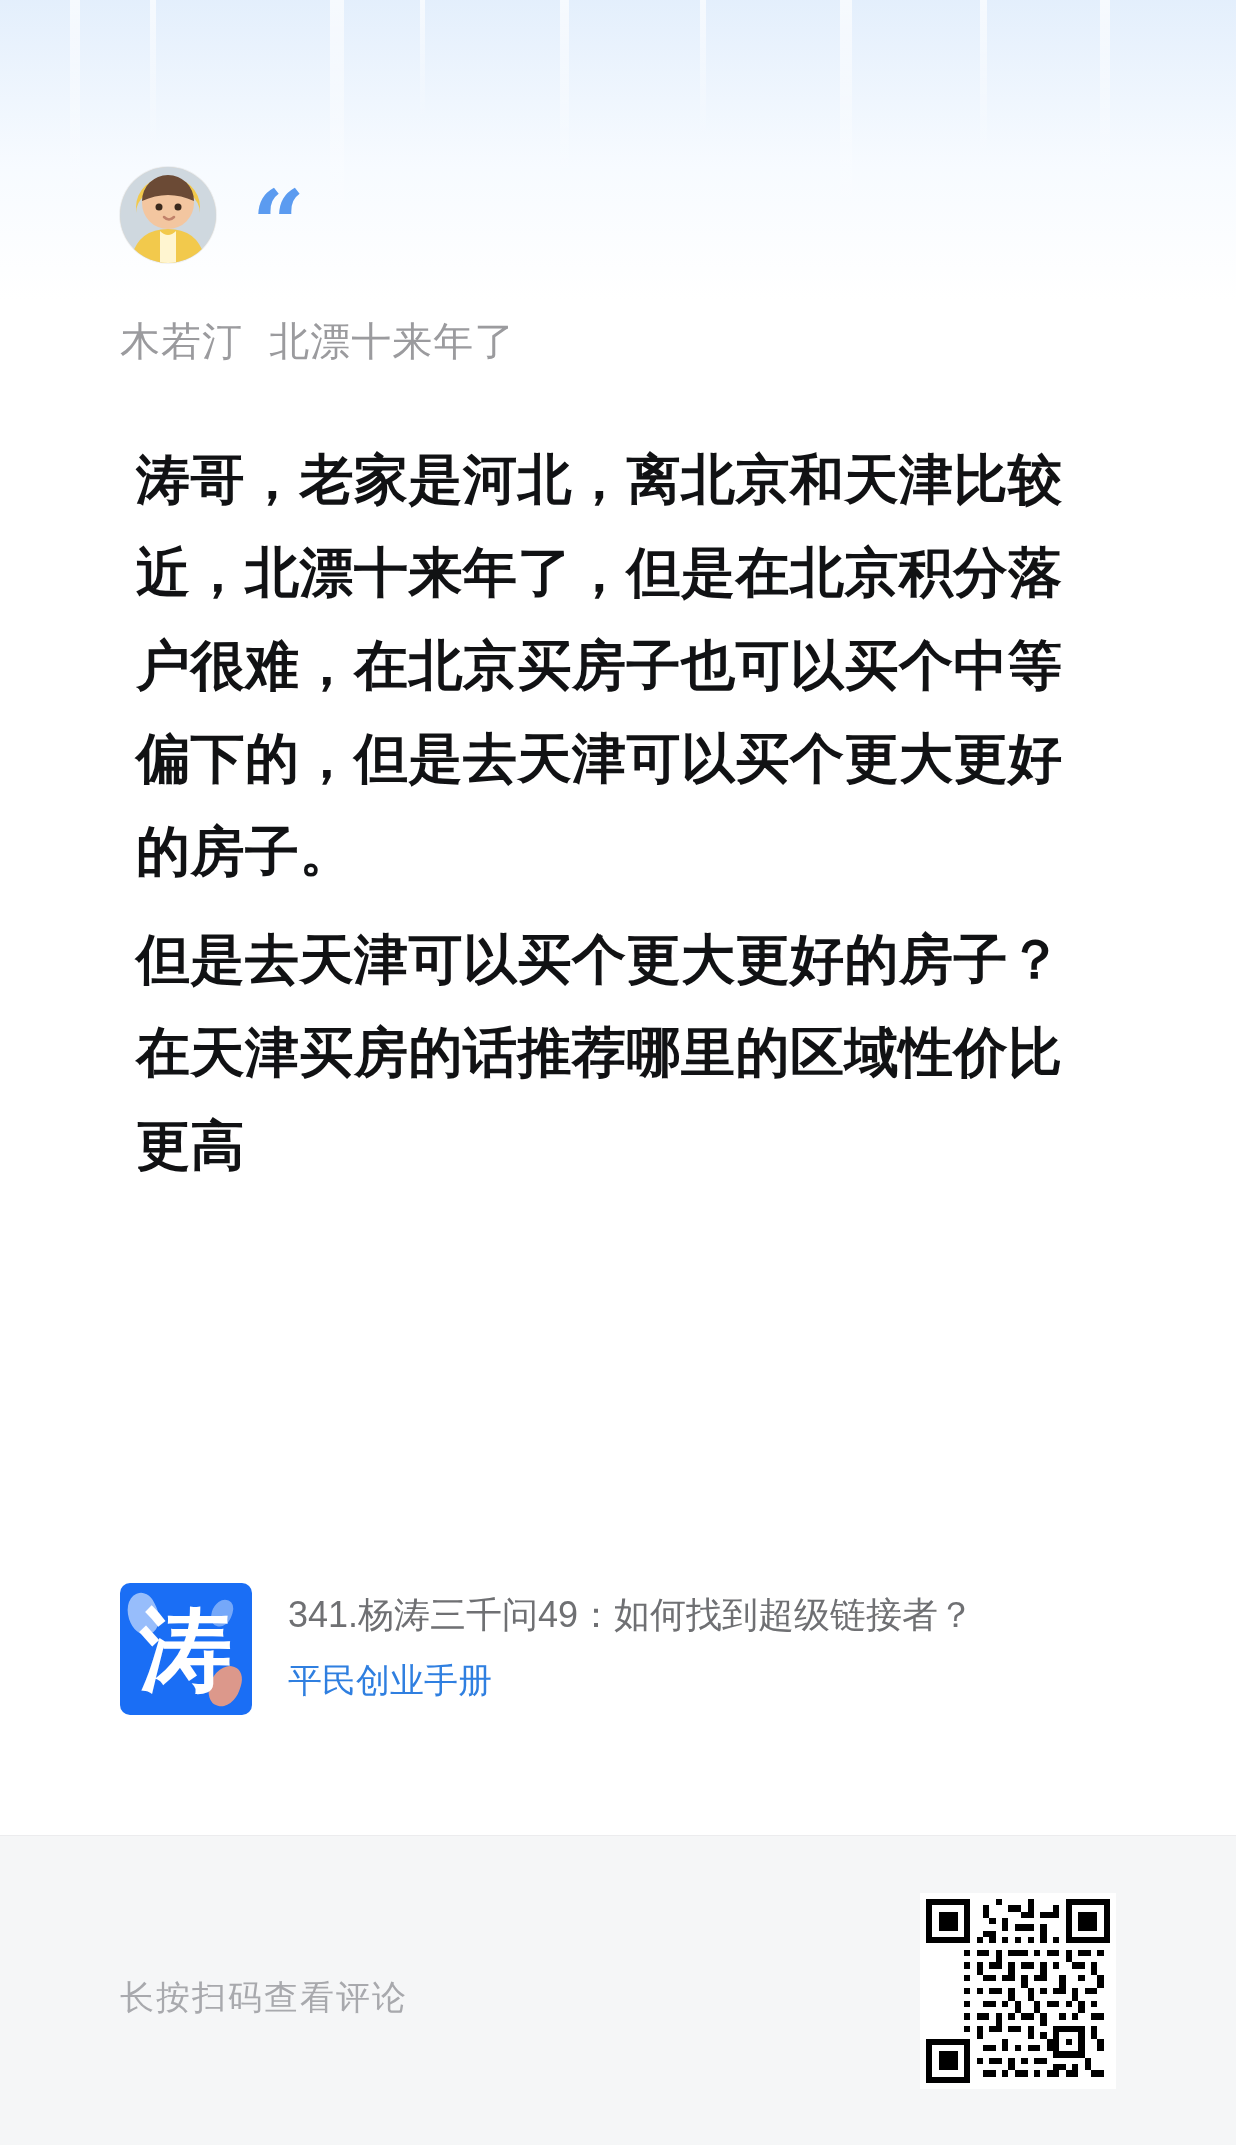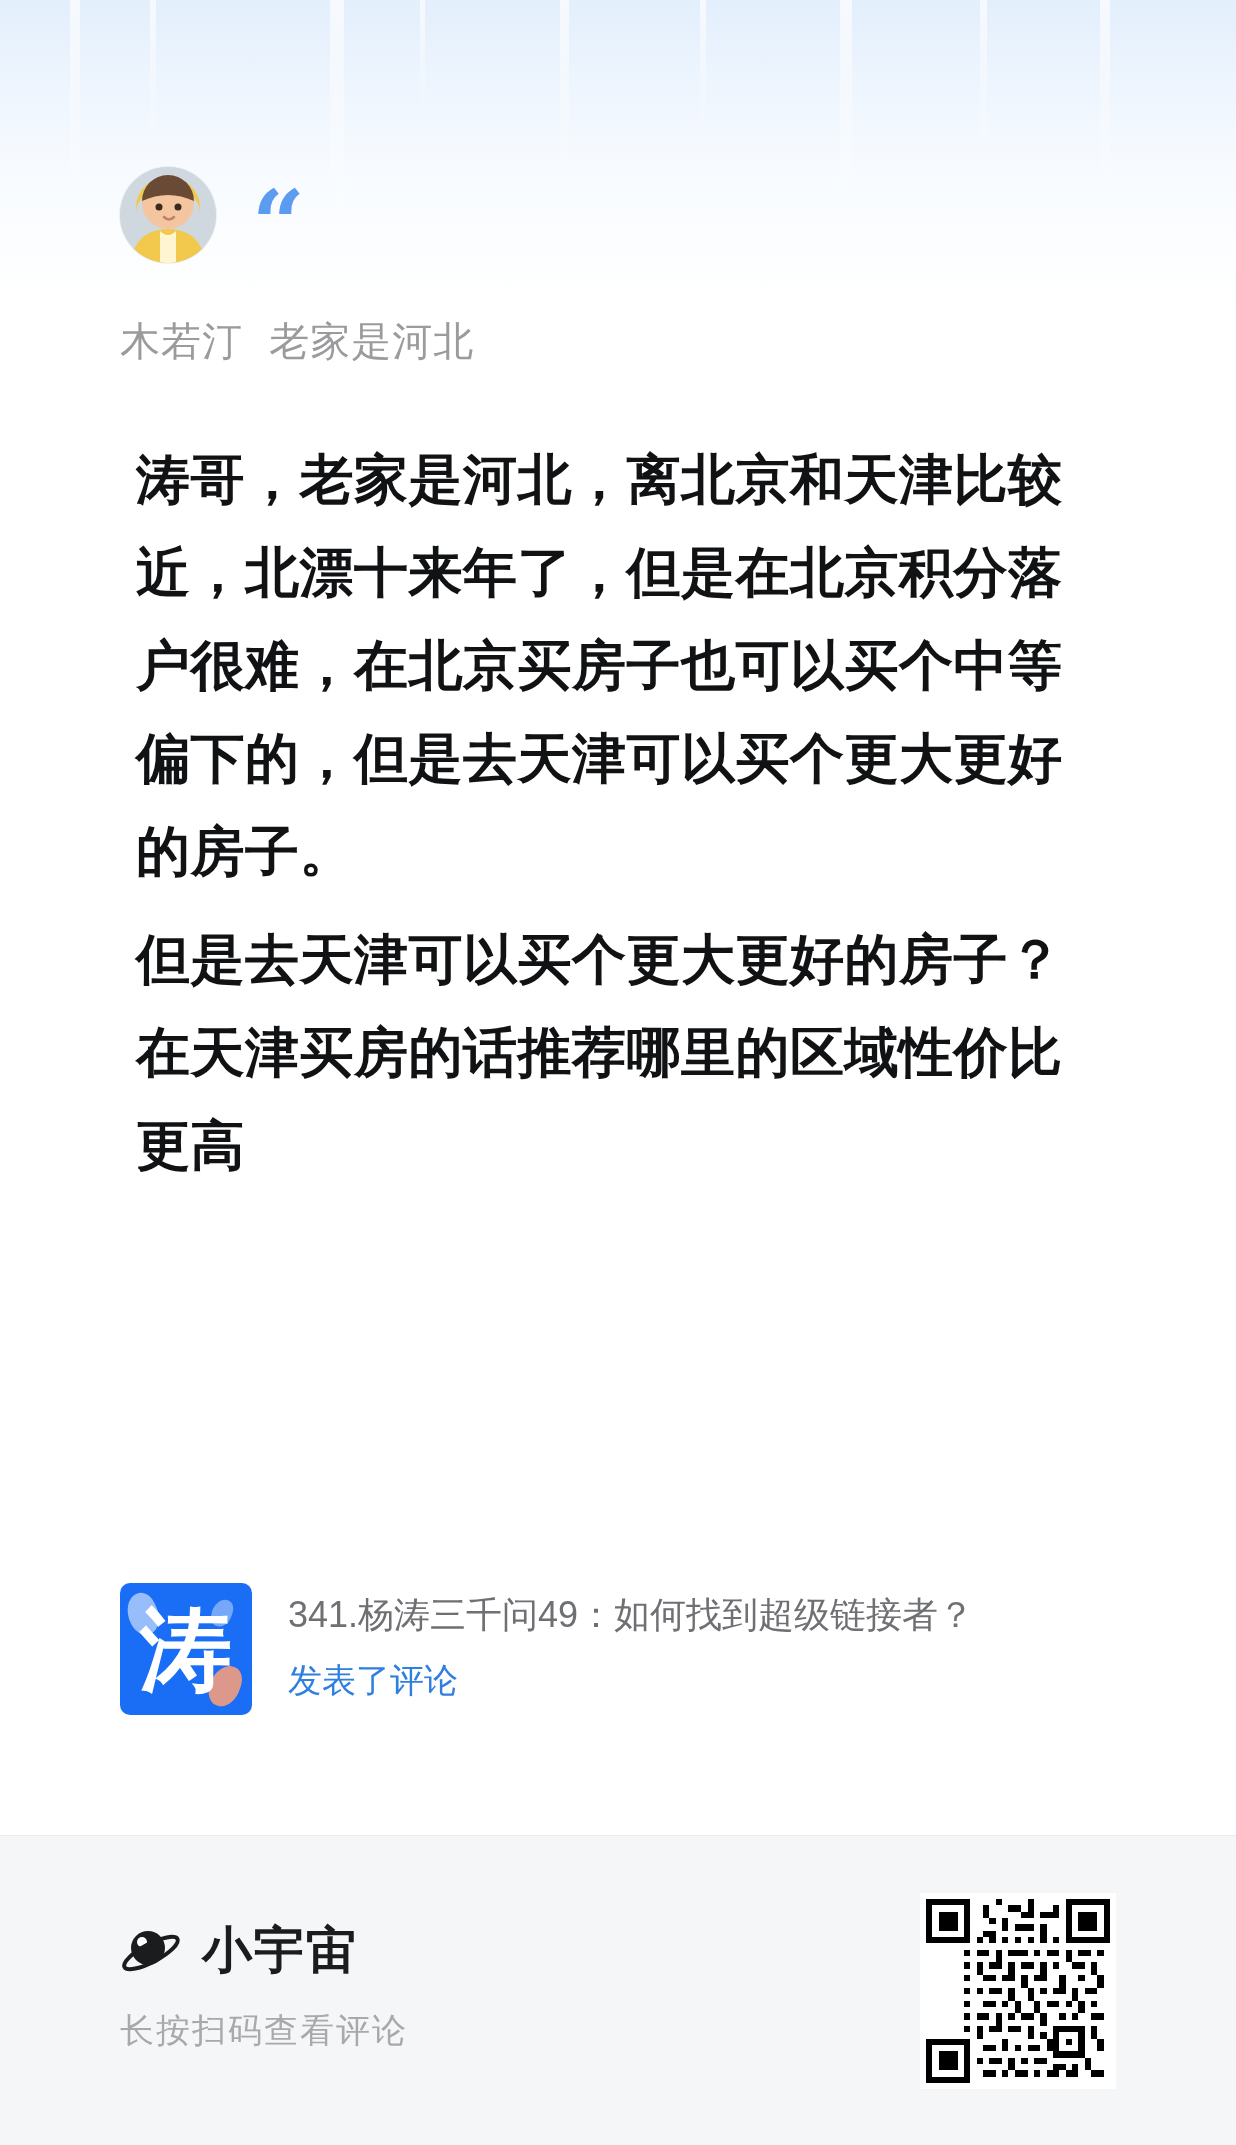--- a/index.html
+++ b/index.html
@@ -233,56 +233,46 @@
           <path d="M44 50 q5 5 10 0" stroke="#c2826a" stroke-width="2.5" fill="none" stroke-linecap="round"></path>
           <path d="M10 96 q6 -34 38 -34 q32 0 38 34z" fill="#f2c94c"></path>
           <path d="M40 64 q8 8 16 0 l0 32 l-16 0z" fill="#fff5d0"></path>
         </svg>
       </div>
       <div class="quote-mark">“</div>
     </div>
 
     <div class="author-line">
       <span class="name">木若汀</span>
-      <span class="action">老家是河北</span>
+      <span class="action">北漂十来年了</span>
     </div>
 
 
     <div class="comment-body">
       <p>涛哥，老家是河北，离北京和天津比较近，北漂十来年了，但是在北京积分落户很难，在北京买房子也可以买个中等偏下的，但是去天津可以买个更大更好的房子。</p>
       <p>但是去天津可以买个更大更好的房子？在天津买房的话推荐哪里的区域性价比更高</p>
     </div>
 
     <div class="episode" style="bottom:120px;">
       <div class="ep-cover">
         <span class="petal p1"></span>
         <span class="petal p3"></span>
         <span class="petal p2"></span>
         <span class="glyph">涛</span>
       </div>
       <div class="ep-texts">
         <div class="ep-title">341.杨涛三千问49：如何找到超级链接者？</div>
-        <div class="ep-podcast">发表了评论</div>
+        <div class="ep-podcast">平民创业手册</div>
       </div>
     </div>
 
   </div>
 
   <div class="footer">
     <div class="brand-block">
-      <div class="brand-row">
-        <span class="planet">
-          <svg width="62" height="62" viewBox="0 0 62 62" aria-hidden="true">
-            <circle cx="28" cy="28" r="17" fill="#1b1c1e"></circle>
-            <circle cx="22" cy="22" r="5" fill="#ffffff"></circle>
-            <ellipse cx="31" cy="33" rx="30" ry="9" transform="rotate(-28 31 33)" fill="none" stroke="#1b1c1e" stroke-width="4"></ellipse>
-          </svg>
-        </span>
-        <span class="brand-name">小宇宙</span>
-      </div>
       <div class="scan-hint">长按扫码查看评论</div>
     </div>
 
     <div class="qr">
       <svg width="184" height="184" viewBox="0 0 29 29" shape-rendering="crispEdges" aria-hidden="true">
         <rect width="29" height="29" fill="#ffffff"></rect>
         <g fill="#000000">
 
           <rect x="0" y="0" width="7" height="1"></rect>
             <rect x="0" y="6" width="7" height="1"></rect>

